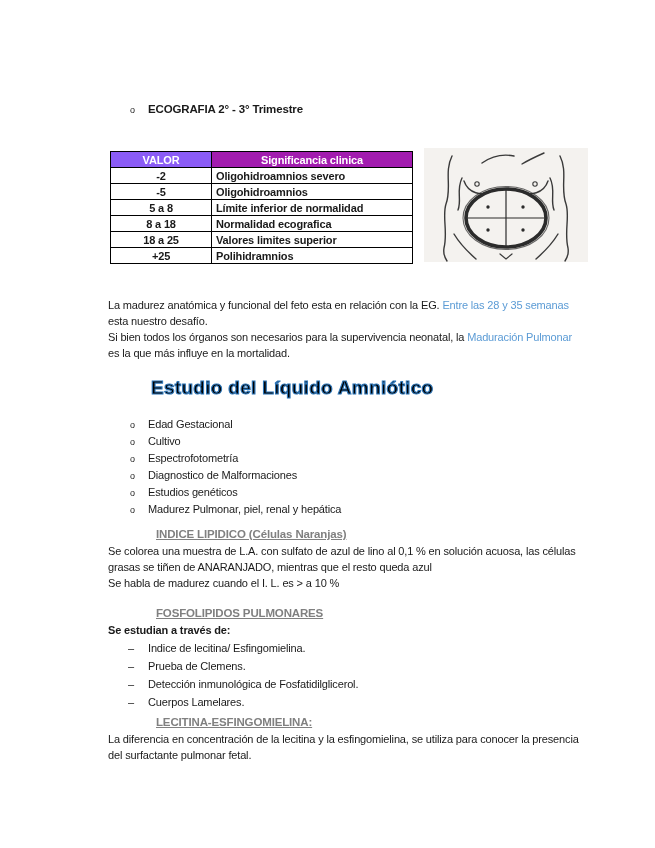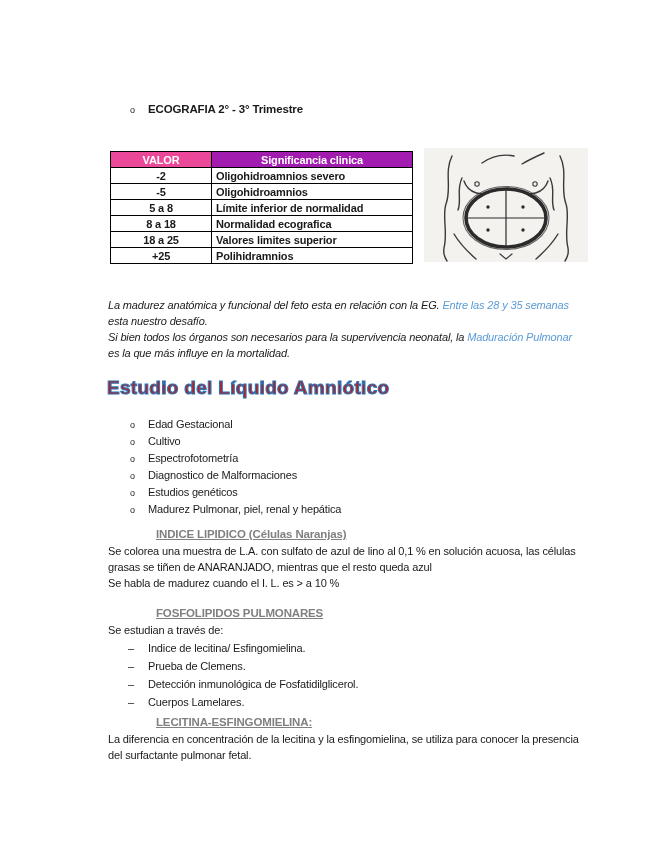--- a/index.html
+++ b/index.html
@@ -40,23 +40,24 @@
   }
   td.col-valor{width:92px;text-align:center;}
   td.col-signif{width:192px;text-align:left;padding-left:7px;}
   
   .figure-box{
     width:164px;height:114px;background:#f4f2ef;
   }
   
   .wordart{
     font-size:19px;font-weight:bold;letter-spacing:0.3px;
-    color:#b91c1c;
+    color:#000000;
     -webkit-text-stroke:1.1px #2E75B6;
     text-shadow:0 0 1px #9dc3e6;
+    margin-left:44px;
   }
   
   .gray-heading{
     font-size:11.5px;font-weight:bold;color:#808080;
     text-decoration:underline;
     padding-left:48px;
   }
   .inline-blue{color:#5B9BD5;}
   .list-row{line-height:16px;}
   .dash-row{line-height:18px;}
@@ -67,21 +68,21 @@
 <div class="page">
 
   <div class="abs docline" style="left:130px;top:103px;">
     <span class="bullet-glyph">o</span>
     <span class="hdr-title">ECOGRAFIA 2° - 3° Trimestre</span>
   </div>
 
   <table class="ila abs" style="left:110px;top:151px;">
     <thead>
       <tr>
-        <th class="col-valor" style="background:#ec4899;">VALOR</th>
+        <th class="col-valor" style="background:#8b5cf6;">VALOR</th>
         <th class="col-signif" style="background:#a21caf;">Significancia clinica</th>
       </tr>
     </thead>
     <tbody>
       <tr>
         <td class="col-valor">-2</td>
         <td class="col-signif">Oligohidroamnios severo</td>
       </tr>
       <tr>
         <td class="col-valor">-5</td>
@@ -137,21 +138,21 @@
       </g>
       <g fill="#2b2b2b">
         <circle cx="64" cy="59" r="1.7"></circle>
         <circle cx="99" cy="59" r="1.7"></circle>
         <circle cx="64" cy="82" r="1.7"></circle>
         <circle cx="99" cy="82" r="1.7"></circle>
       </g>
     </svg>
   </div>
 
-  <div class="abs body-text" style="left:108px;top:297px;width:476px;font-style:italic;">
+  <div class="abs body-text" style="left:108px;top:297px;width:476px;">
     <div>
       <span>La madurez anatómica y funcional del feto esta en relación con la EG. </span><span class="inline-blue">Entre las 28 y 35 semanas</span><span> esta nuestro desafío.</span>
     </div>
     <div>
       <span>Si bien todos los órganos son necesarios para la supervivencia neonatal, la </span><span class="inline-blue">Maduración Pulmonar</span><span> es la que más influye en la mortalidad.</span>
     </div>
   </div>
 
   <div class="abs wordart" style="left:107px;top:377px;">Estudio del Líquido Amniótico</div>
 
@@ -182,21 +183,21 @@
     </div>
   </div>
 
   <div class="abs gray-heading" style="left:108px;top:528px;">INDICE LIPIDICO (Células Naranjas)</div>
   <div class="abs body-text" style="left:108px;top:543px;width:480px;">
     <div>Se colorea una muestra de L.A.  con sulfato de azul de lino al 0,1 % en solución acuosa, las células grasas se tiñen de ANARANJADO, mientras que el resto queda azul</div>
     <div>Se habla de madurez cuando el I. L. es &gt; a 10 %</div>
   </div>
 
   <div class="abs gray-heading" style="left:108px;top:607px;">FOSFOLIPIDOS PULMONARES</div>
-  <div class="abs body-text" style="left:108px;top:622px;">Se estudian a través de:</div>
+  <div class="abs body-text" style="left:108px;top:622px;font-weight:bold;">Se estudian a través de:</div>
   <div class="abs body-text" style="left:128px;top:639px;">
     <div class="docline dash-row">
       <span class="dash-glyph">–</span>
       <span>Indice de lecitina/ Esfingomielina.</span>
     </div>
     <div class="docline dash-row">
       <span class="dash-glyph">–</span>
       <span>Prueba de Clemens.</span>
     </div>
     <div class="docline dash-row">

